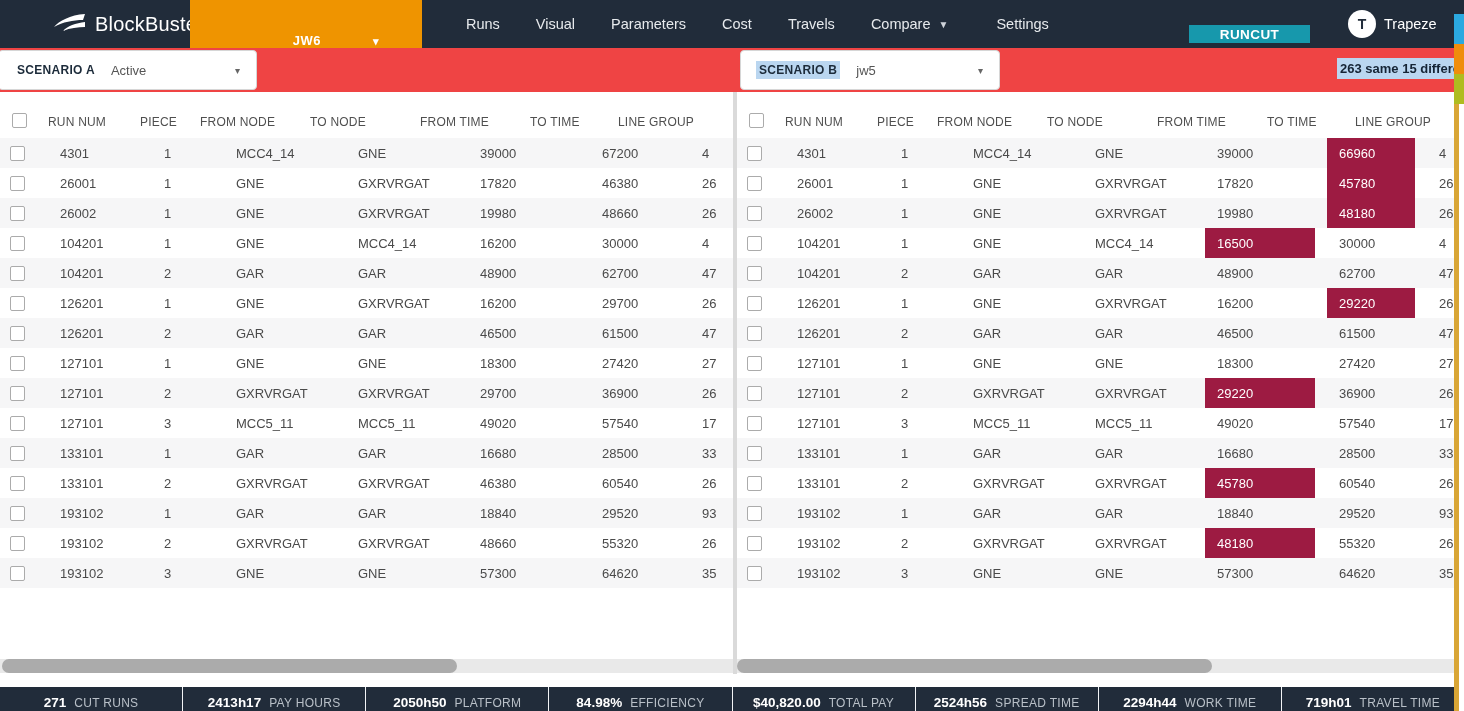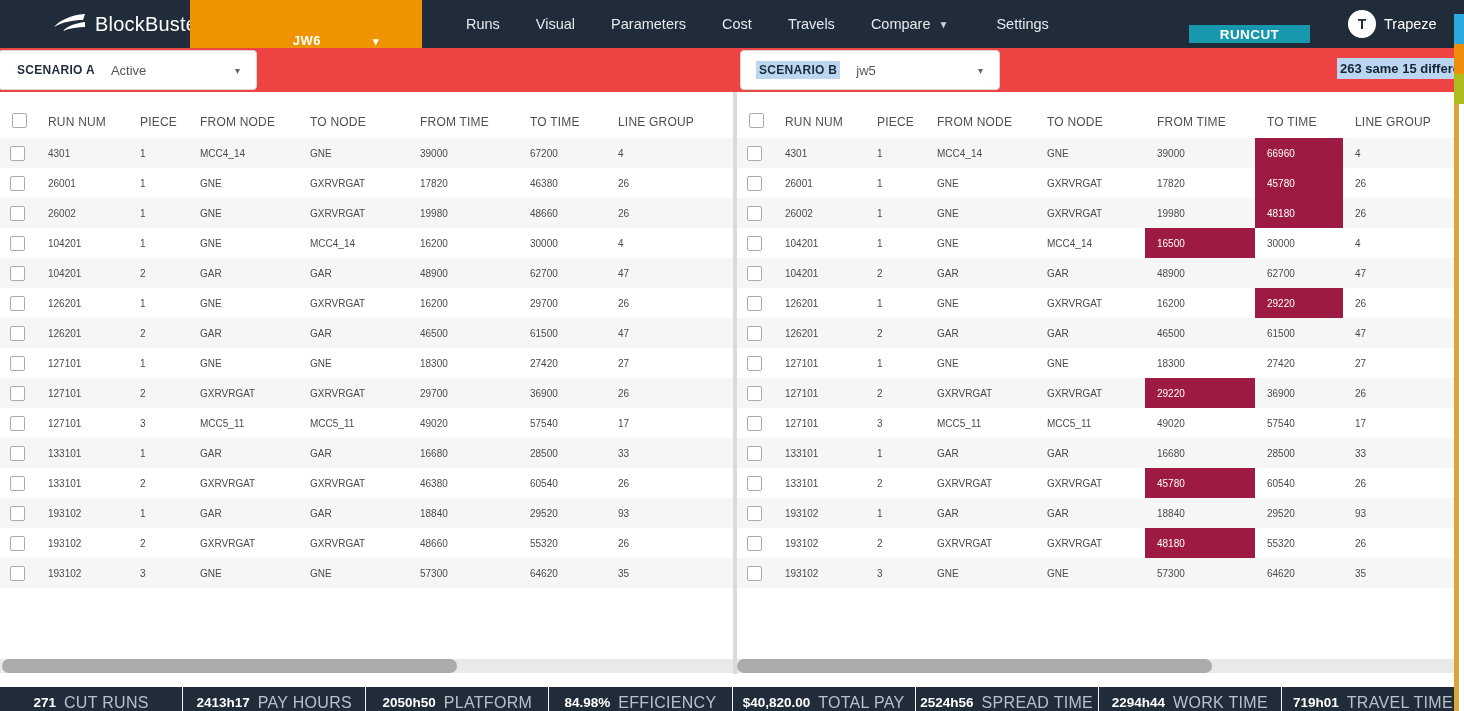--- a/index.html
+++ b/index.html
@@ -47,41 +47,41 @@
   .pane { position:absolute; top:92px; height:566px; overflow:hidden; background:#fff; }
   .pane.a { left:0; width:733px; }
   .pane.b { left:737px; width:727px; }
   .pane-divider { position:absolute; left:733px; top:92px; width:4px; height:582px; background:#dadada; }
   .spacer { height:13px; }
   .thead, .trow { display:grid;
     grid-template-columns:36px 92px 60px 110px 110px 110px 88px 100px 1fr;
     align-items:center; }
   .thead { height:33px; }
   .thead .hcell { font-size:12px; color:#4F4F4F; letter-spacing:.2px; padding-left:12px; white-space:nowrap; }
-  .trow { height:30px; font-size:10px; color:#4A4A4A; }
+  .trow { height:30px; font-size:13px; color:#4A4A4A;gap:12px; }
   .trow:nth-child(odd) { background:#F6F6F7; }
   .cell { height:100%; display:flex; align-items:center; padding-left:12px; white-space:nowrap; overflow:hidden; }
   .cell.hl { background:#9D1B42; color:#fff; }
   .cbcell { padding-left:10px; }
   .cb { width:15px; height:15px; border:1px solid #ABABAB; border-radius:2px; background:#fff;
     display:inline-block; cursor:pointer; }
 
   
   .hsb-track { position:absolute; top:659px; height:14px; background:#E9E9E9; }
   .hsb-track.a { left:0; width:733px; }
   .hsb-track.b { left:737px; width:727px; }
   .hsb-thumb { position:absolute; top:0; height:14px; background:#ABABAB; border-radius:7px; }
 
   
   .statusbar { position:absolute; left:0; top:687px; width:1464px; height:31px; background:#212C3A;
     display:flex; }
   .stat { flex:1 1 0; display:flex; align-items:center; justify-content:center; gap:8px; height:31px; }
   .stat + .stat { border-left:1px solid #F2F4F6; }
   .stat .v { color:#fff; font-weight:bold; font-size:13.5px; white-space:nowrap; }
-  .stat .l { color:#B9C0C8; font-size:16px; letter-spacing:.3px; white-space:nowrap; }
+  .stat .l { color:#B9C0C8; font-size:12px; letter-spacing:.3px; white-space:nowrap; }
 
   
   .edge-stripe { position:absolute; right:0; top:0; width:10px; height:711px; background:#fff; z-index:60; }
   .edge-stripe .seg { position:absolute; left:0; width:10px; }
   .seg.navy  { top:0;  height:14px; background:#212C3A; }
   .seg.blue  { top:14px; height:30px; background:#2BA9E0; }
   .seg.orange{ top:44px; height:30px; background:#EF8D0C; }
   .seg.olive { top:74px; height:30px; background:#AFBC20; }
   .seg.gold  { top:104px; height:607px; width:5px; background:#D9A636; }
 </style>

